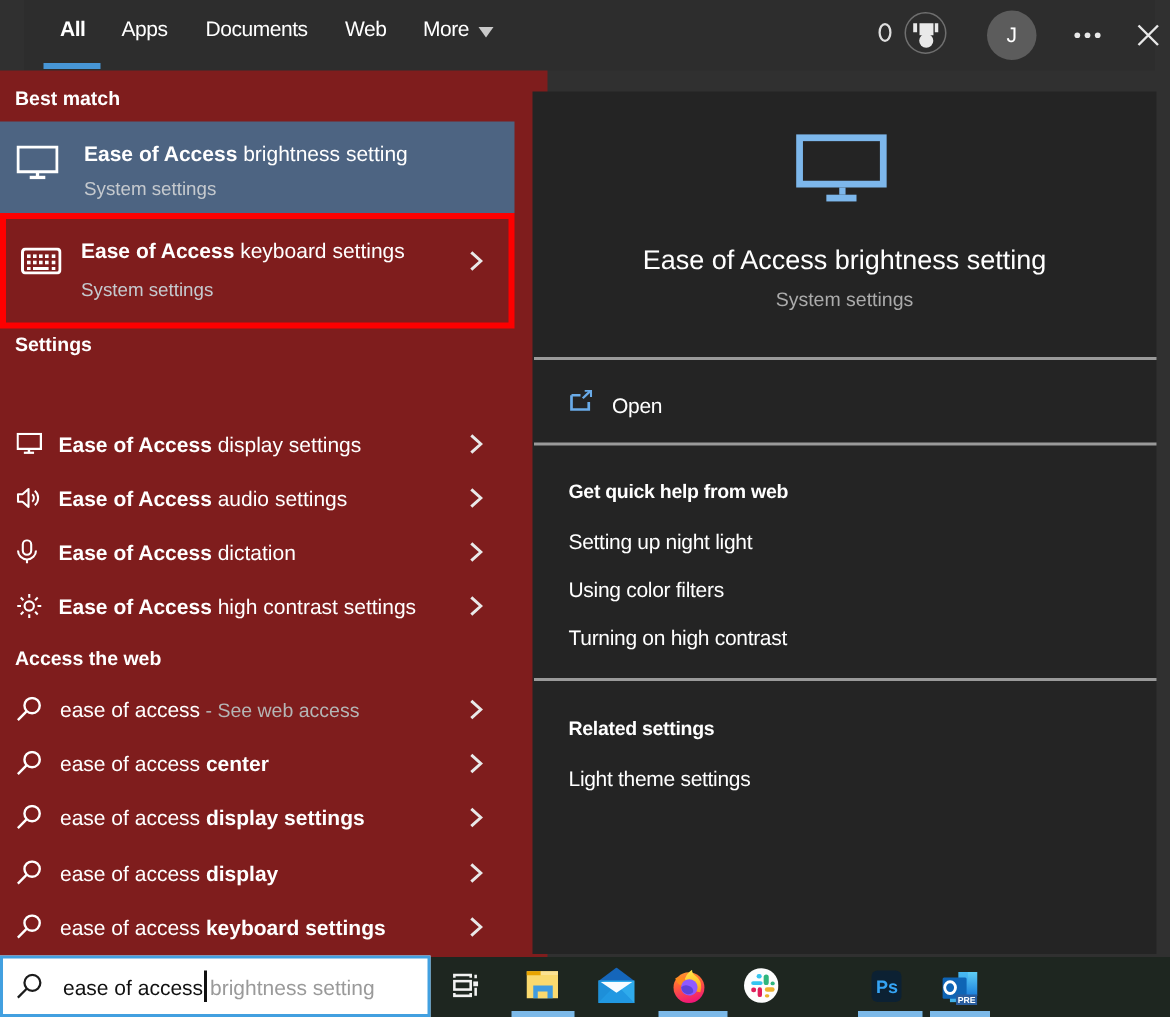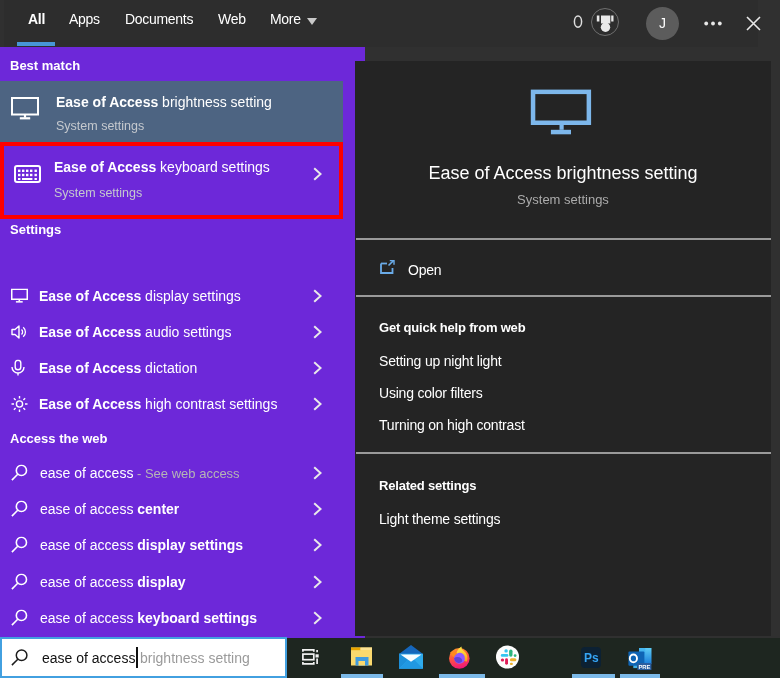--- a/index.html
+++ b/index.html
@@ -1,25 +1,25 @@
 <!DOCTYPE html>
 <html><head>
 <meta charset="utf-8">
 <style>
   html,body{margin:0;padding:0;}
   body{width:780px;height:678px;overflow:hidden;background:#303030;
        font-family:"Liberation Sans",sans-serif;}
   .abs{position:absolute;}
   #stage{position:relative;width:780px;height:678px;}
   
-  #tabbar{left:4px;top:0;width:754px;height:47px;background:#2d2d2d;}
+  #tabbar{left:16px;top:0;width:754px;height:47px;background:#2d2d2d;}
   .tab{position:absolute;top:11px;font-size:14px;letter-spacing:-0.3px;color:#ffffff;}
   #tab-underline{position:absolute;left:13px;top:42px;width:38px;height:4px;background:#4796d6;}
   
-  #leftpanel{left:0;top:47px;width:365px;height:591px;background:#6d28d9;}
+  #leftpanel{left:0;top:47px;width:365px;height:591px;background:#7f1d1d;}
   #rightpanel{left:355px;top:61px;width:416px;height:575px;background:#242424;}
   .sechdr{position:absolute;left:10px;font-size:13px;font-weight:bold;color:#fff;}
   .row-title{position:absolute;font-size:14px;color:#fff;white-space:nowrap;}
   .row-sub{position:absolute;font-size:12.5px;color:#c5c9ce;white-space:nowrap;}
   .lrow{position:absolute;left:0;width:343px;height:36px;}
   .lrow .txt{position:absolute;left:39px;top:50%;transform:translateY(-50%);
              font-size:14px;color:#fff;white-space:nowrap;}
   .lrow .ic{position:absolute;left:11px;top:50%;transform:translateY(-50%);}
   .lrow .chev{position:absolute;left:313px;top:50%;transform:translateY(-50%);}
   b{font-weight:bold;}

